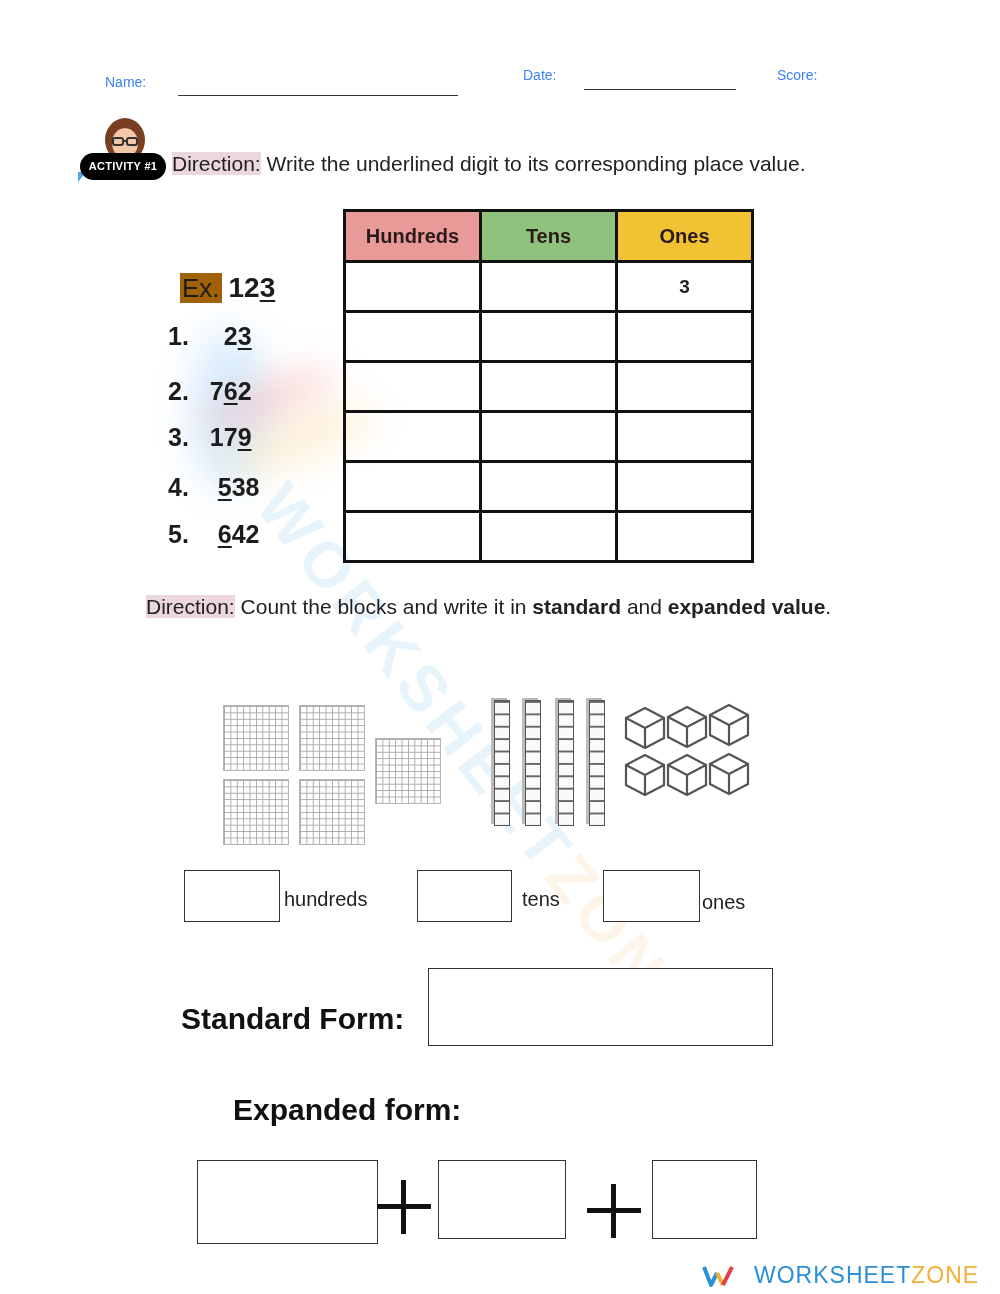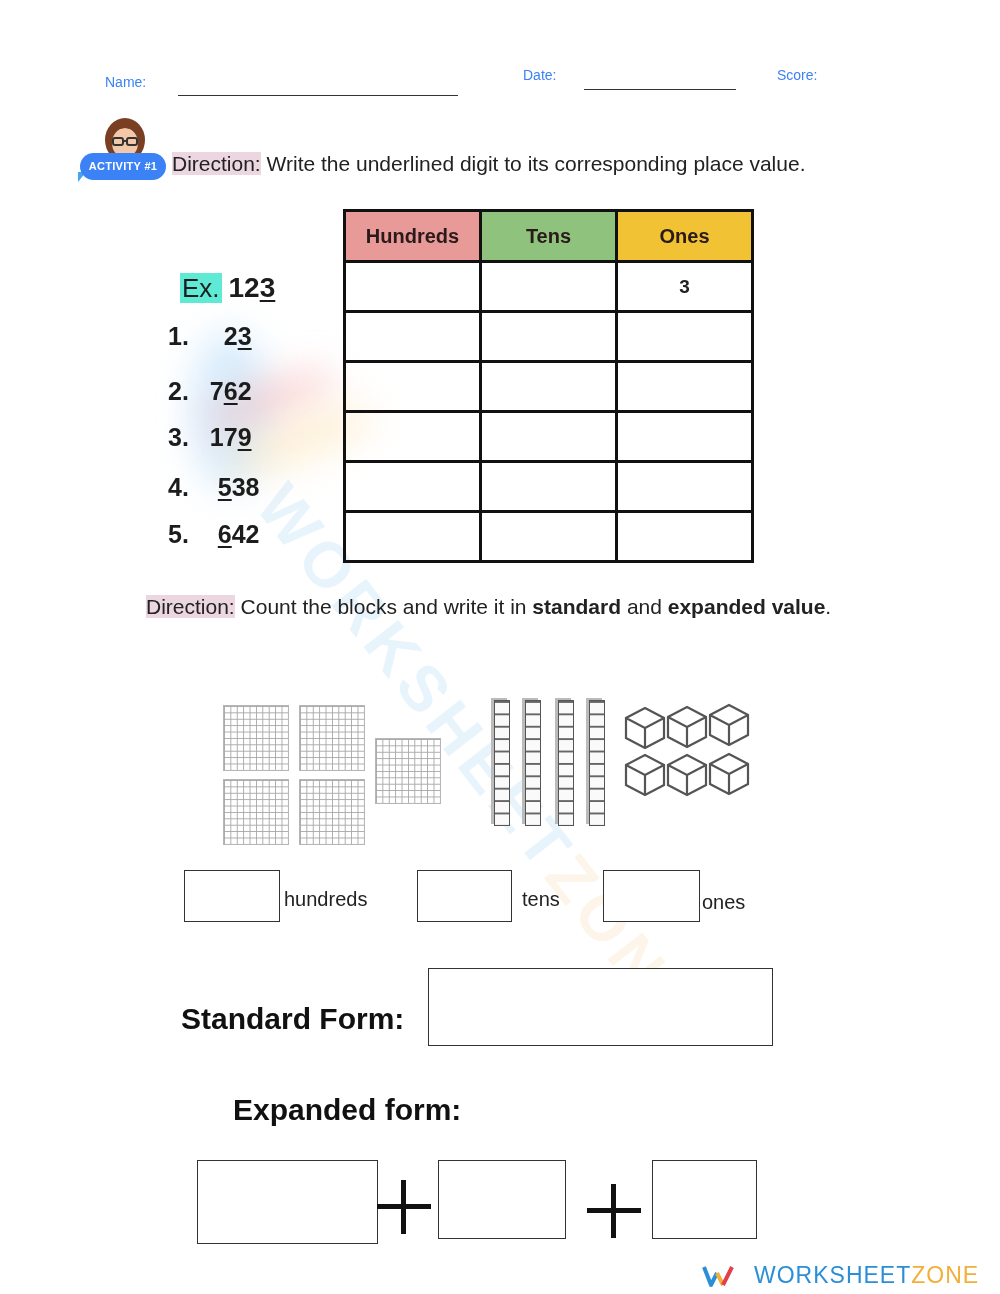--- a/index.html
+++ b/index.html
@@ -23,32 +23,32 @@
     .wm-blob { position: absolute; border-radius: 50%; filter: blur(18px); pointer-events: none; }
 
     
     .hdr-label { font-size: 14px; color: #3b82f6; }
     .blank-line { position: absolute; border-bottom: 1.5px solid #333; height: 0; }
 
     
     .avatar { position: absolute; left: 100px; top: 116px; width: 50px; height: 44px; }
     .badge {
       position: absolute; left: 80px; top: 153px; width: 86px; height: 27px;
-      background: #3b82f6; border-radius: 14px; color: #fff;
+      background: #000000; border-radius: 14px; color: #fff;
       font-size: 11px; font-weight: bold; text-align: center; line-height: 27px;
       letter-spacing: 0.3px;
     }
     .badge-tail {
       position: absolute; left: 78px; top: 172px; width: 0; height: 0;
       border-top: 10px solid #48a4ec; border-right: 8px solid transparent;
     }
 
     .direction { font-size: 21px; color: #222; white-space: nowrap; }
     .hl-pink { background: #ecd6e0; }
-    .hl-yellow { background: #5eead4; }
+    .hl-yellow { background: #a16207; }
 
     
     .pv-table {
       position: absolute; left: 343px; top: 209px; border-collapse: collapse;
     }
     .pv-table th, .pv-table td {
       border: 3px solid #111; width: 131px; text-align: center;
       font-family: "Liberation Sans", sans-serif; font-weight: bold;
     }
     .pv-table th { height: 46px; font-size: 20px; color: #2a1a1a; }

